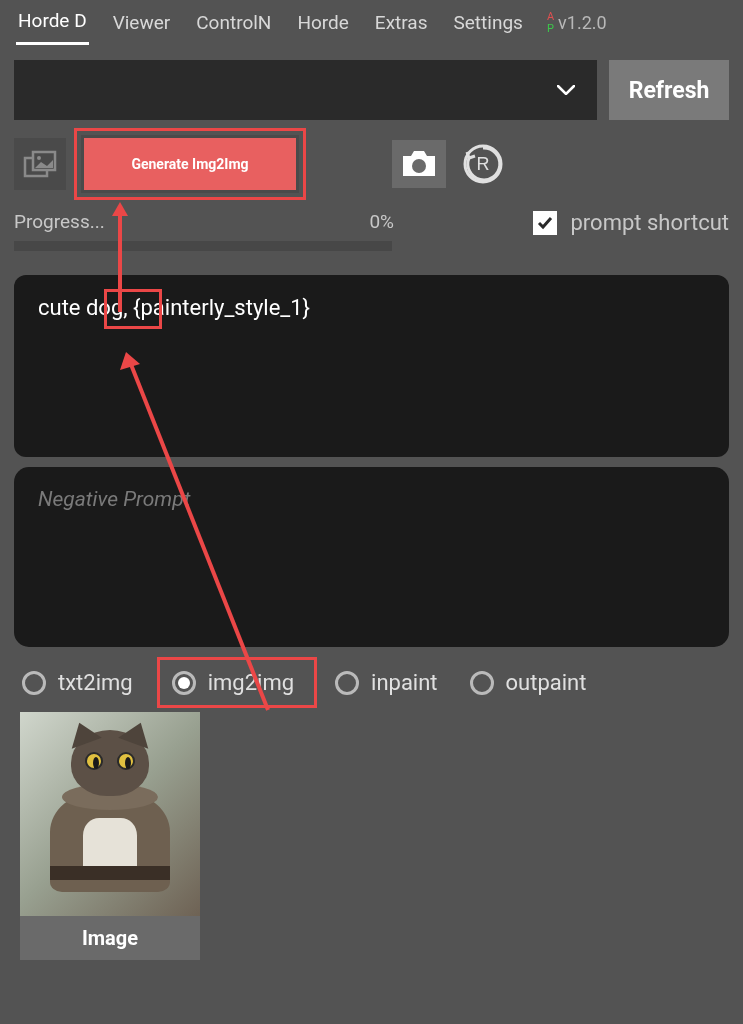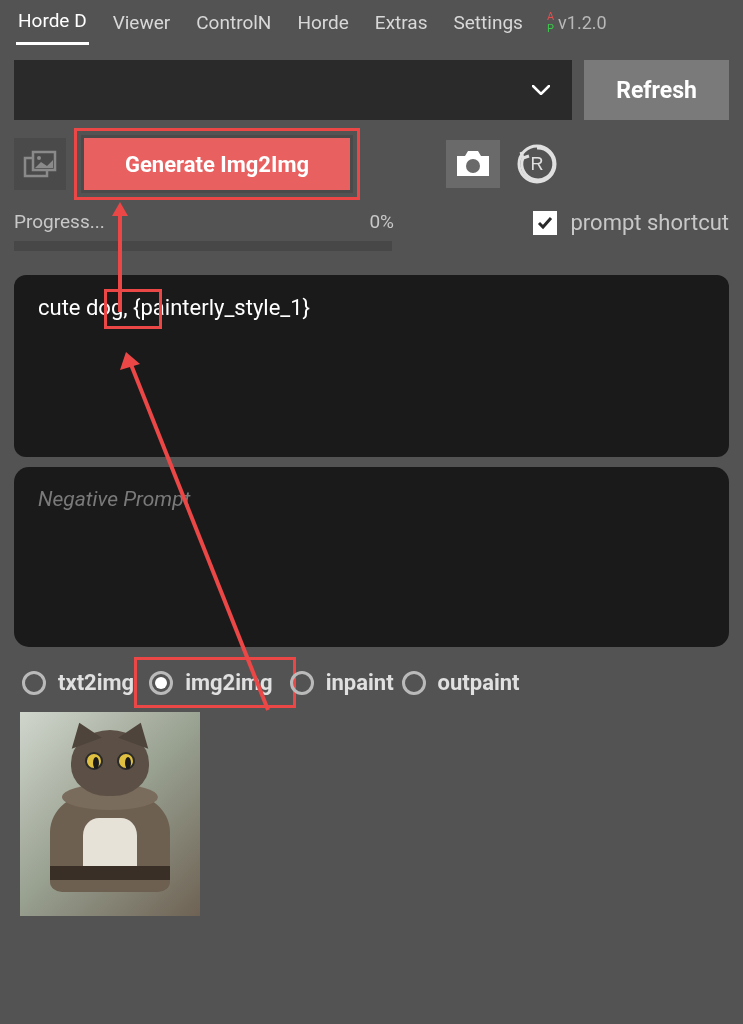--- a/index.html
+++ b/index.html
@@ -75,21 +75,21 @@
       align-items: center;
       justify-content: center;
       font-size: 23px;
       font-weight: 700;
       cursor: pointer;
       padding: 0 6px;
     }
     .btn-refresh {
       background: #7a7a7a;
       color: #fff;
-      width: 145px;
+      width: 120px;
     }
     .btn-update {
       background: #2854c6;
       color: #fff;
       width: 144px;
     }
     .gen-row {
       display: flex;
       gap: 8px;
       padding: 8px 14px 0 14px;
@@ -107,22 +107,22 @@
       border: 3px solid #eb4747;
       padding: 4px;
     }
     .generate-inner {
       border: 3px solid #4a4a4a;
     }
     .btn-generate {
       background: #e86060;
       color: #fff;
       height: 52px;
-      width: 266px;
-      font-size: 22px;
+      width: 212px;
+      font-size: 14px;
       font-weight: 700;
       display: flex;
       align-items: center;
       justify-content: center;
       cursor: pointer;
     }
     .cam-row {
       display: flex;
       gap: 10px;
       margin-left: 78px;
@@ -200,26 +200,25 @@
       background: #1a1a1a;
       height: 180px;
       padding: 20px 24px;
       font-size: 21px;
       font-style: italic;
       color: #7a7a7a;
       border-radius: 15px;
     }
     .mode-row {
       display: flex;
-      gap: 8px;
+      gap: 32px;
       padding: 20px 14px 0 22px;
       align-items: center;
       font-size: 22px;
       color: #e0e0e0;
-      font-weight: bold;
     }
     .radio-group {
       display: flex;
       align-items: center;
       gap: 12px;
       cursor: pointer;
     }
     .radio-outer {
       width: 24px;
       height: 24px;
@@ -451,20 +450,21 @@
         <div class="cat-belt"></div>
       </div>
       <div class="cat-scarf"></div>
       <div class="cat-head">
         <div class="cat-ear-l"></div>
         <div class="cat-ear-r"></div>
         <div class="cat-eye-l"></div>
         <div class="cat-eye-r"></div>
       </div>
     </div>
+    <div class="thumb-label">Image</div>
   </div>
 </div>
 
 <svg class="annotation-arrow" style="left:108px;top:202px;" width="24" height="110" viewBox="0 0 24 110">
   <line x1="12" y1="110" x2="12" y2="8" stroke="#eb4747" stroke-width="4"></line>
   <polygon points="12,0 4,14 20,14" fill="#eb4747"></polygon>
 </svg>
 
 <svg class="annotation-arrow" style="left:118px;top:350px;" width="160" height="370" viewBox="0 0 160 370">
   <line x1="150" y1="360" x2="12" y2="12" stroke="#eb4747" stroke-width="4"></line>

